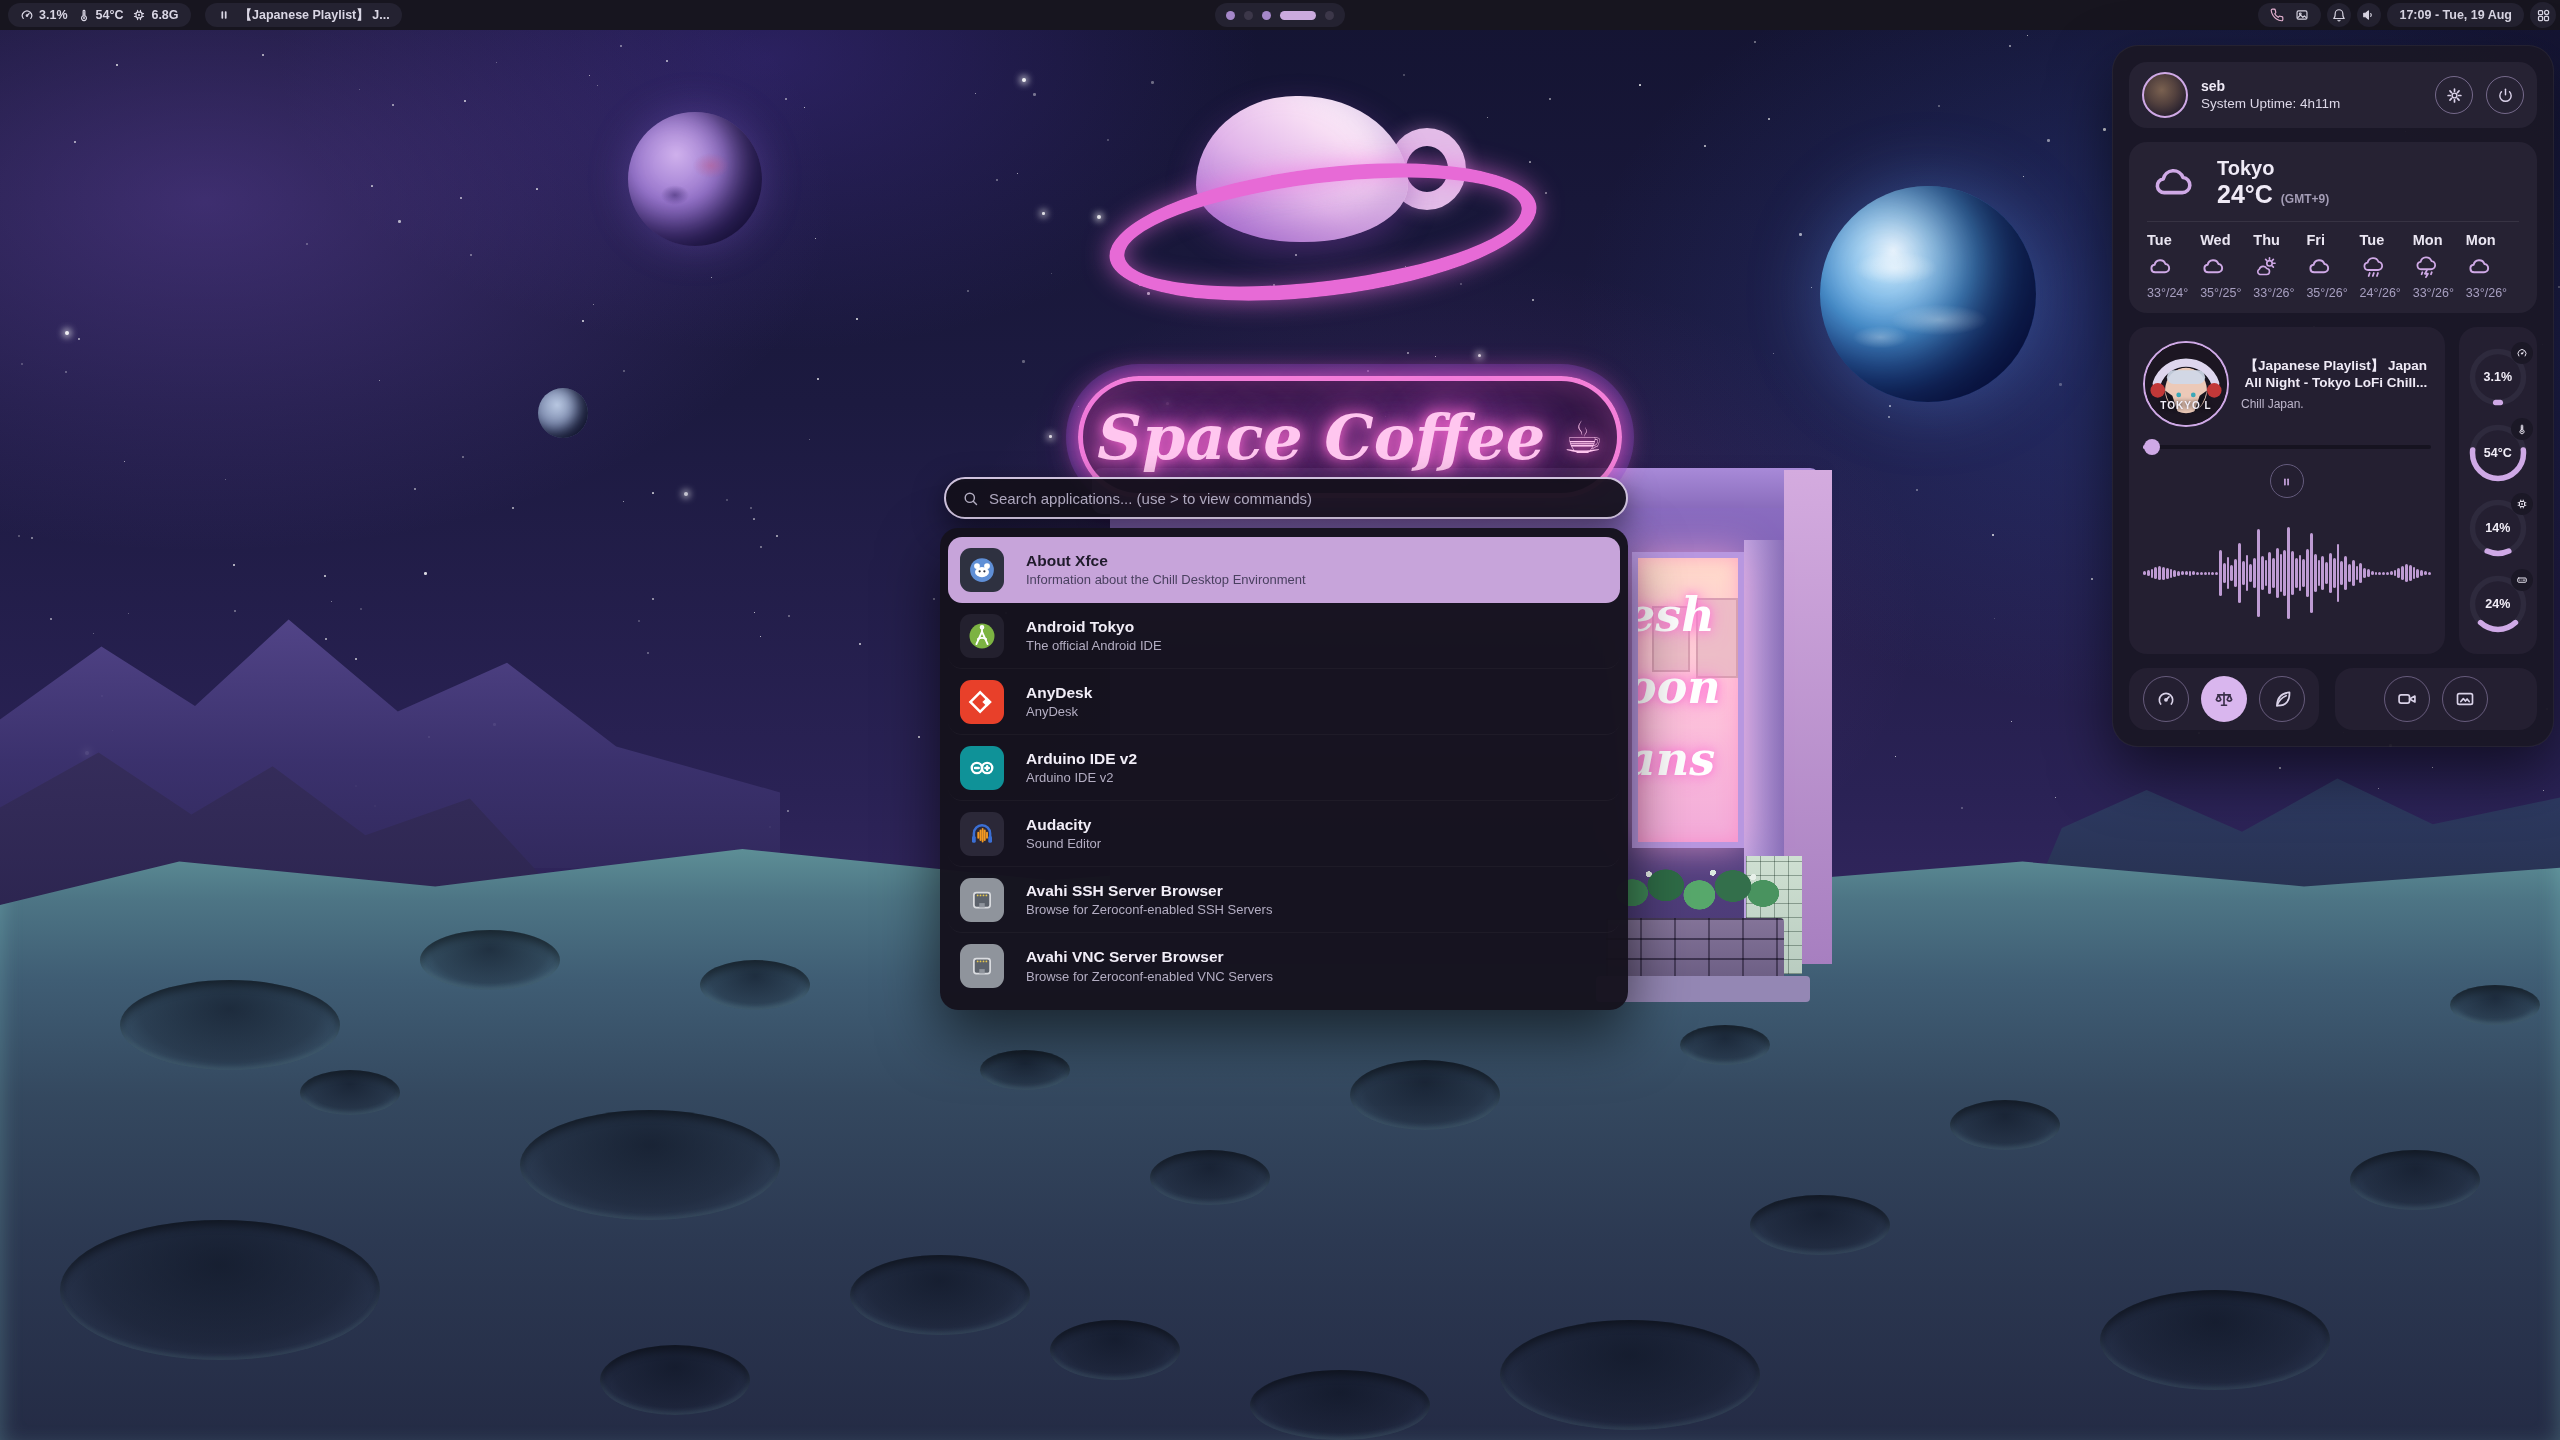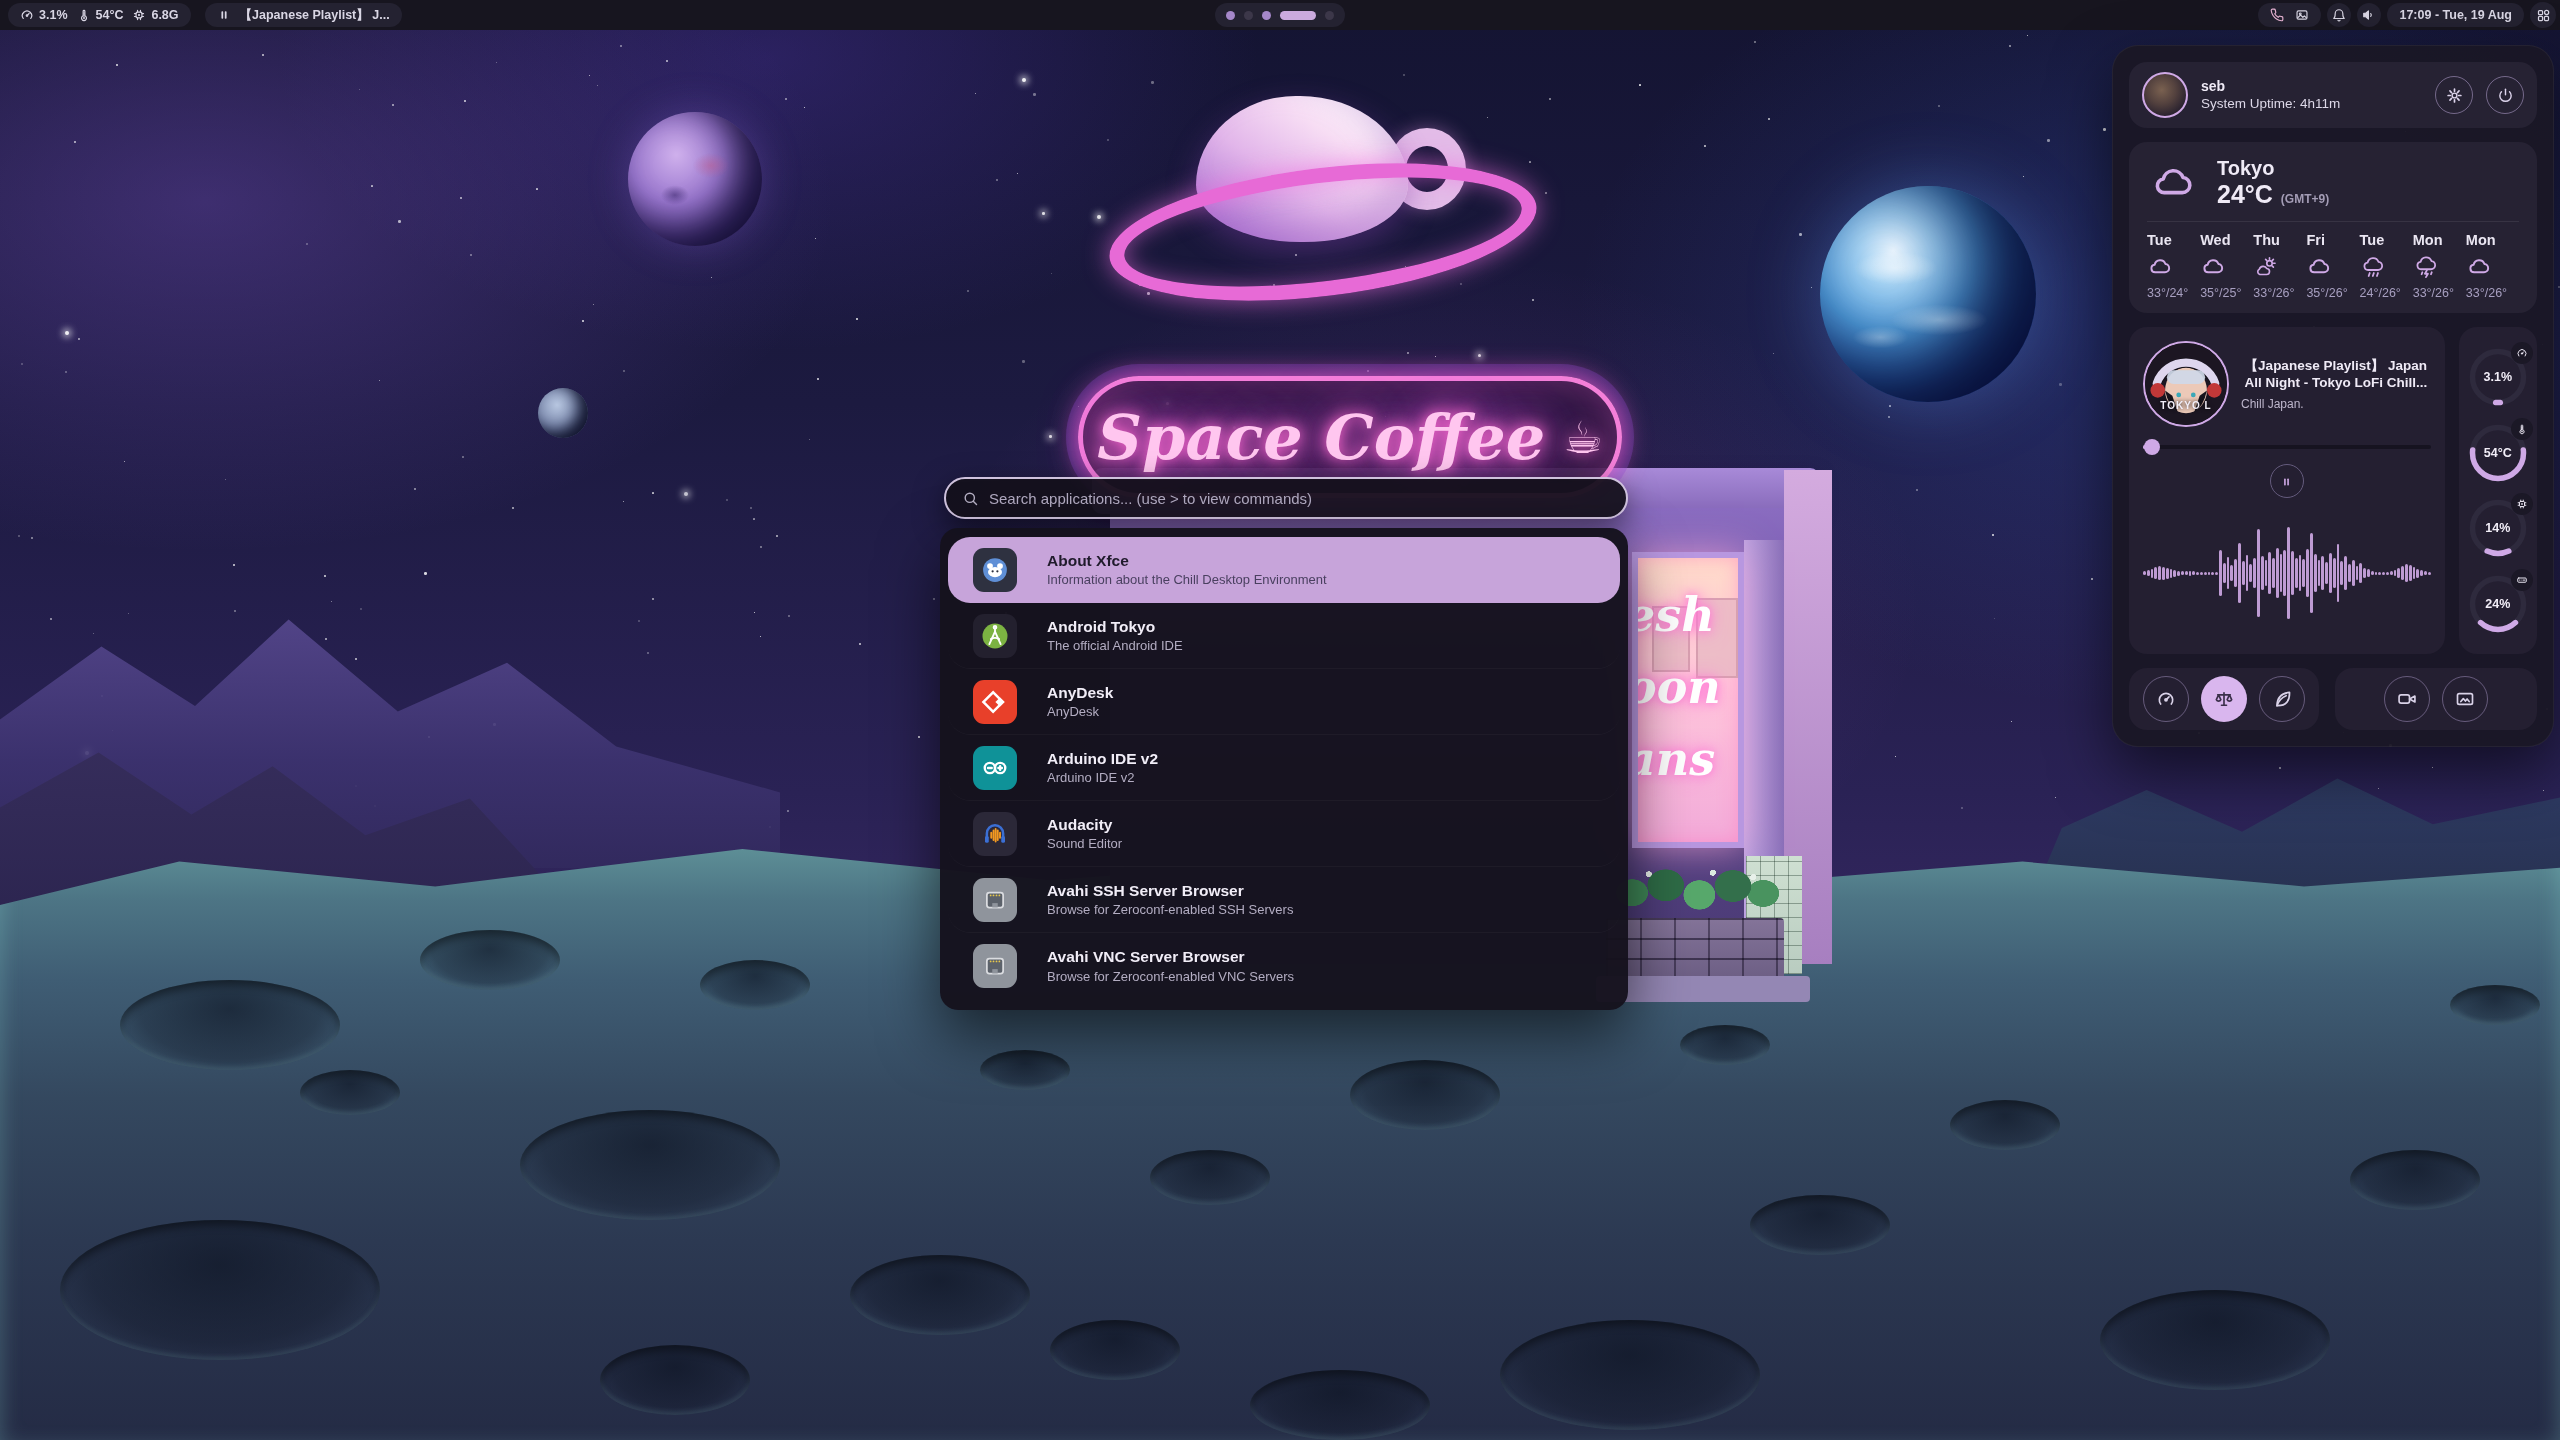--- a/index.html
+++ b/index.html
@@ -126,21 +126,21 @@
   
   #search-bar{position:absolute;left:944px;top:477px;width:684px;height:42px;border-radius:22px;z-index:60;
     background:rgba(20,17,28,.94);border:2px solid #cfc2dd;display:flex;align-items:center;padding:0 16px;gap:10px;
     box-shadow:0 10px 30px rgba(0,0,0,.5)}
   #search-bar .tb-icon{width:17px;height:17px;color:#b6b0c4}
   #search-input{flex:1;background:transparent;border:none;outline:none;color:#ece8f4;font-size:15px;
     font-family:inherit}
   #search-input::placeholder{color:#b2abc2}
   #results-panel{position:absolute;left:940px;top:528px;width:688px;height:482px;border-radius:18px;z-index:60;
     background:rgba(21,18,29,.97);box-shadow:0 24px 60px rgba(0,0,0,.6);padding:9px 8px;display:flex;flex-direction:column}
-  .app-row{display:flex;align-items:center;gap:30px;padding:10px 25px;border-radius:22px;height:66px;flex:0 0 66px;
+  .app-row{display:flex;align-items:center;gap:22px;padding:10px 12px;border-radius:14px;height:66px;flex:0 0 66px;
     border-bottom:1px solid rgba(255,255,255,.035)}
   .app-row:last-child{border-bottom:none}
   .app-row.selected{background:#c7a4da;border-bottom-color:transparent}
   .app-icon{width:44px;height:44px;border-radius:11px;display:flex;align-items:center;justify-content:center;flex:0 0 44px}
   .app-icon svg{width:30px;height:30px}
   .app-title{font-size:15.5px;font-weight:bold;color:#f1edf7;line-height:1.25}
   .app-desc{font-size:13px;color:#b3adc2;line-height:1.25;margin-top:2px}
   .app-row.selected .app-title{color:#201b2c}
   .app-row.selected .app-desc{color:#4a4060}
   

